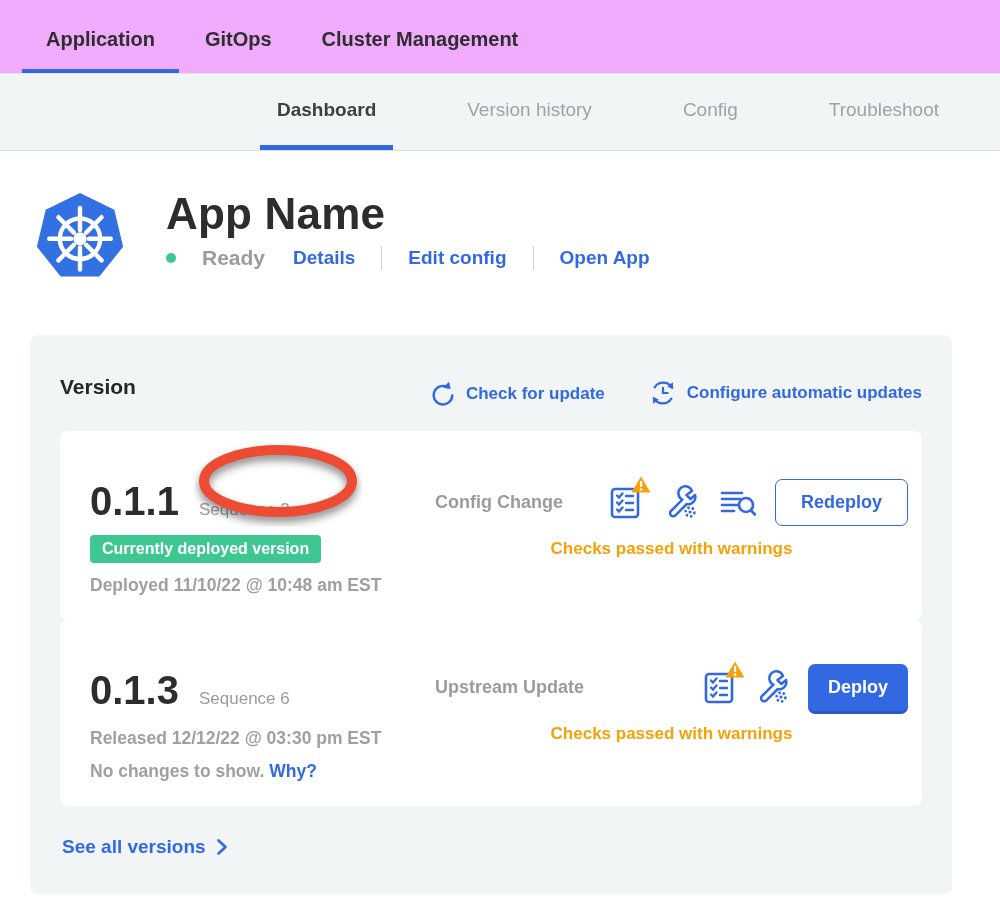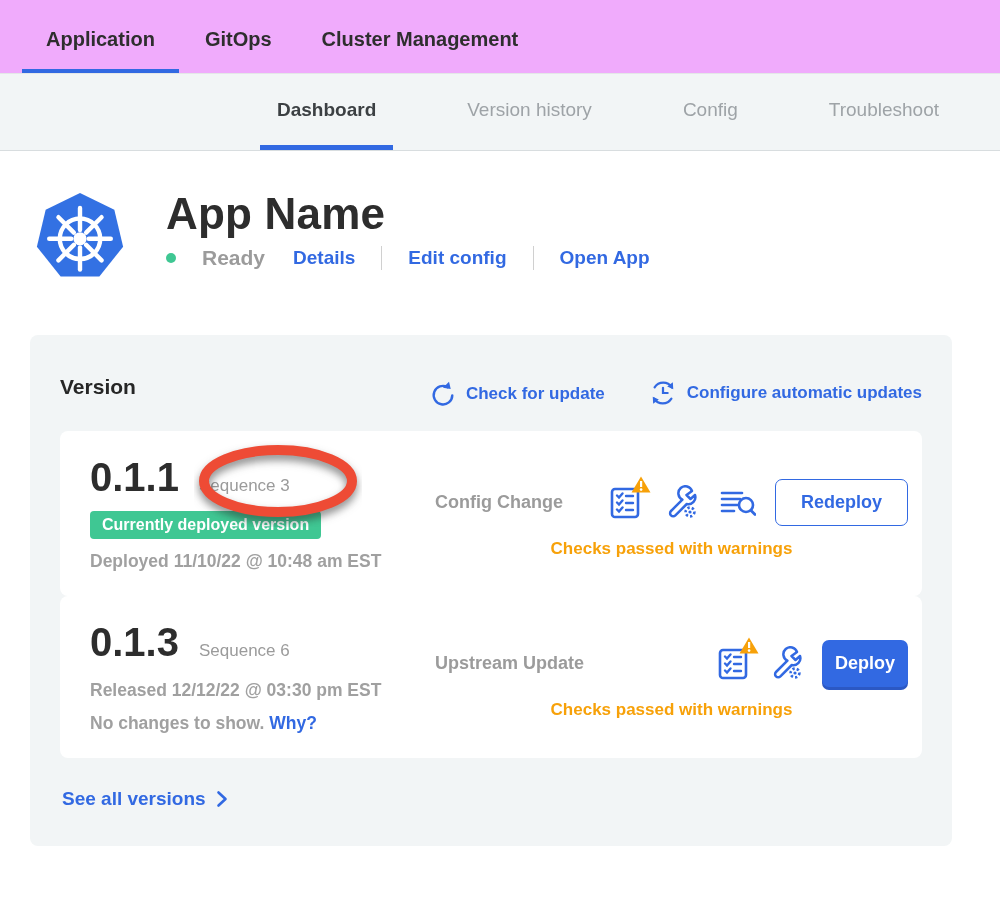--- a/index.html
+++ b/index.html
@@ -40,40 +40,40 @@
   .card-header{display:flex; align-items:center; margin:2px 0 24px;}
   .card-title{font-size:21px; font-weight:700; color:#262626;}
   .card-actions{margin-left:auto; display:flex; align-items:flex-end; gap:44px;margin-top:12px;}
   .card-action{display:flex; align-items:center; gap:10px; color:var(--blue);
     font-size:17px; font-weight:700; cursor:pointer;}
   .card-action svg{display:block;}
 
   .version-row{background:#fff; border-radius:8px; padding:24px 14px 24px 30px;
     display:flex; align-items:flex-start; min-height:156px;}
   .version-info{flex:0 0 345px; position:relative;}
-  .version-line{display:flex; align-items:baseline; gap:20px;}
+  .version-line{display:flex; align-items:baseline; gap:20px;margin-top:24px;}
   .version-number{font-size:40px; font-weight:800; color:var(--dark); line-height:1.1;}
   .sequence{font-size:17px; color:var(--gray-text);}
   .deployed-badge{display:inline-block; margin-top:12px; background:var(--green); color:#fff;
     font-size:16px; font-weight:700; padding:5px 12px; border-radius:4px;}
   .meta-text{margin-top:12px; font-size:17.5px; font-weight:700; color:var(--gray-text2);}
   .why-link{color:var(--blue); cursor:pointer;}
 
   .row-right{flex:1; display:flex; flex-direction:column; margin-top:24px;}
   .top-row{display:flex; align-items:center;}
   .source-label{font-size:18px; font-weight:700; color:var(--gray-text); white-space:nowrap;}
   .actions-cluster{margin-left:auto; display:flex; align-items:center; gap:21px;}
   .mini-icon{position:relative; width:34px; height:36px; cursor:pointer;}
   .mini-icon svg{display:block;}
   .warn-badge{position:absolute; top:-9px; right:-7px;}
   .warning-text{margin-top:13px; text-align:center; font-size:17px; font-weight:700; color:var(--orange);}
 
   .btn{font-family:inherit; font-size:18px; font-weight:700; border-radius:7px; cursor:pointer;}
   .btn-outline{background:#fff; color:var(--blue); border:1.5px solid var(--blue); padding:12px 25px;}
-  .btn-solid{background:var(--blue); color:#fff; border:none; padding:13px 13px;
+  .btn-solid{background:var(--blue); color:#fff; border:none; padding:13px 20px;
     box-shadow:0 3px 0 #2B58C4;}
 
   .new-version-heading{margin:42px 0 34px 2px; font-size:19px; font-weight:700; color:var(--teal);}
 
   .see-all{margin:30px 0 0 2px; display:flex; align-items:center; gap:10px;
     font-size:19px; font-weight:700; color:var(--blue); cursor:pointer;}
 
   
   .annotation{position:absolute; left:104px; top:-14px; width:168px; height:86px; pointer-events:none;}
 </style>

